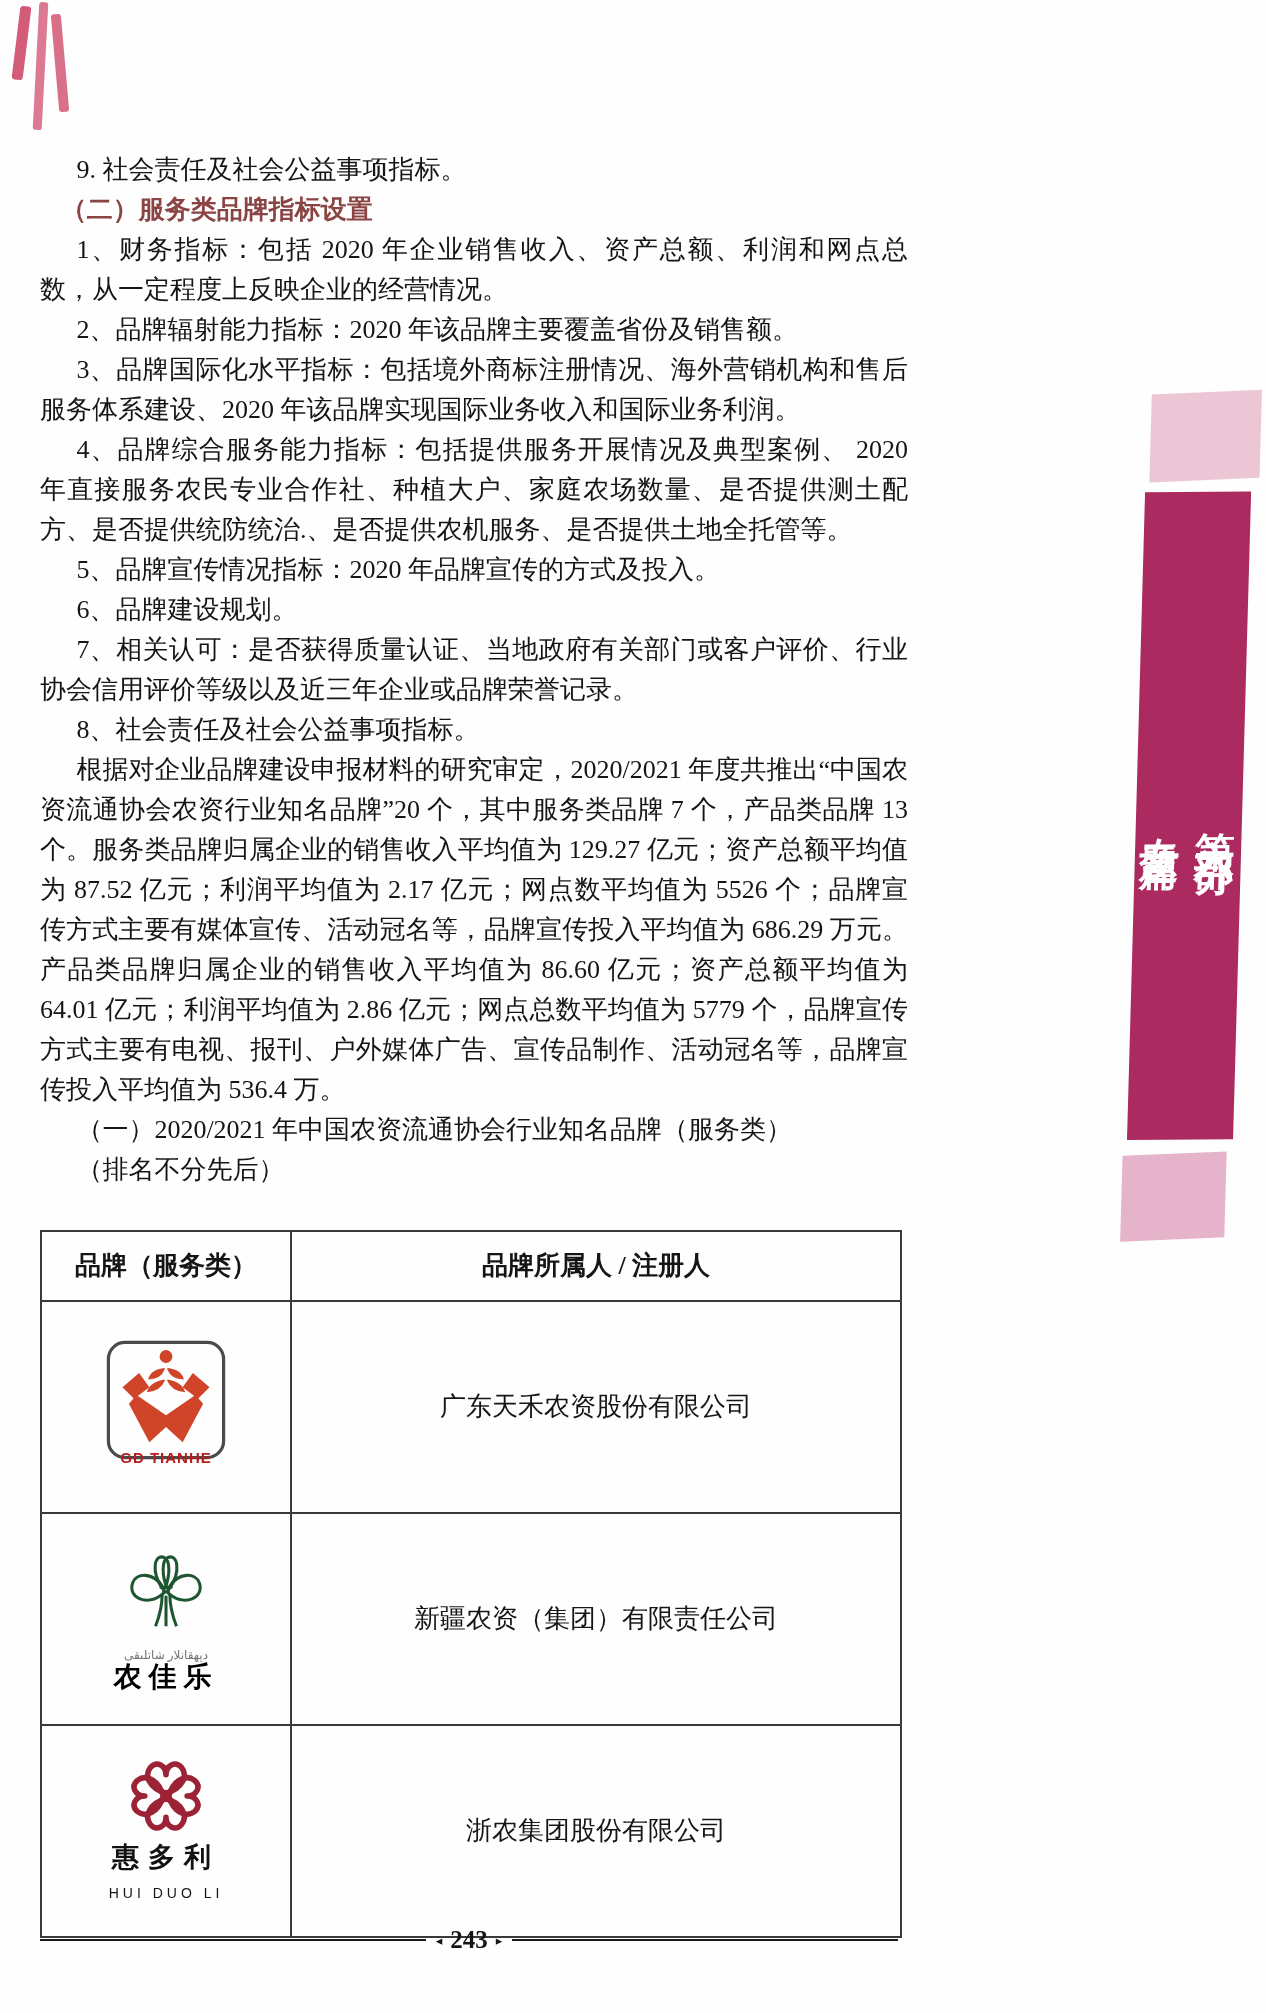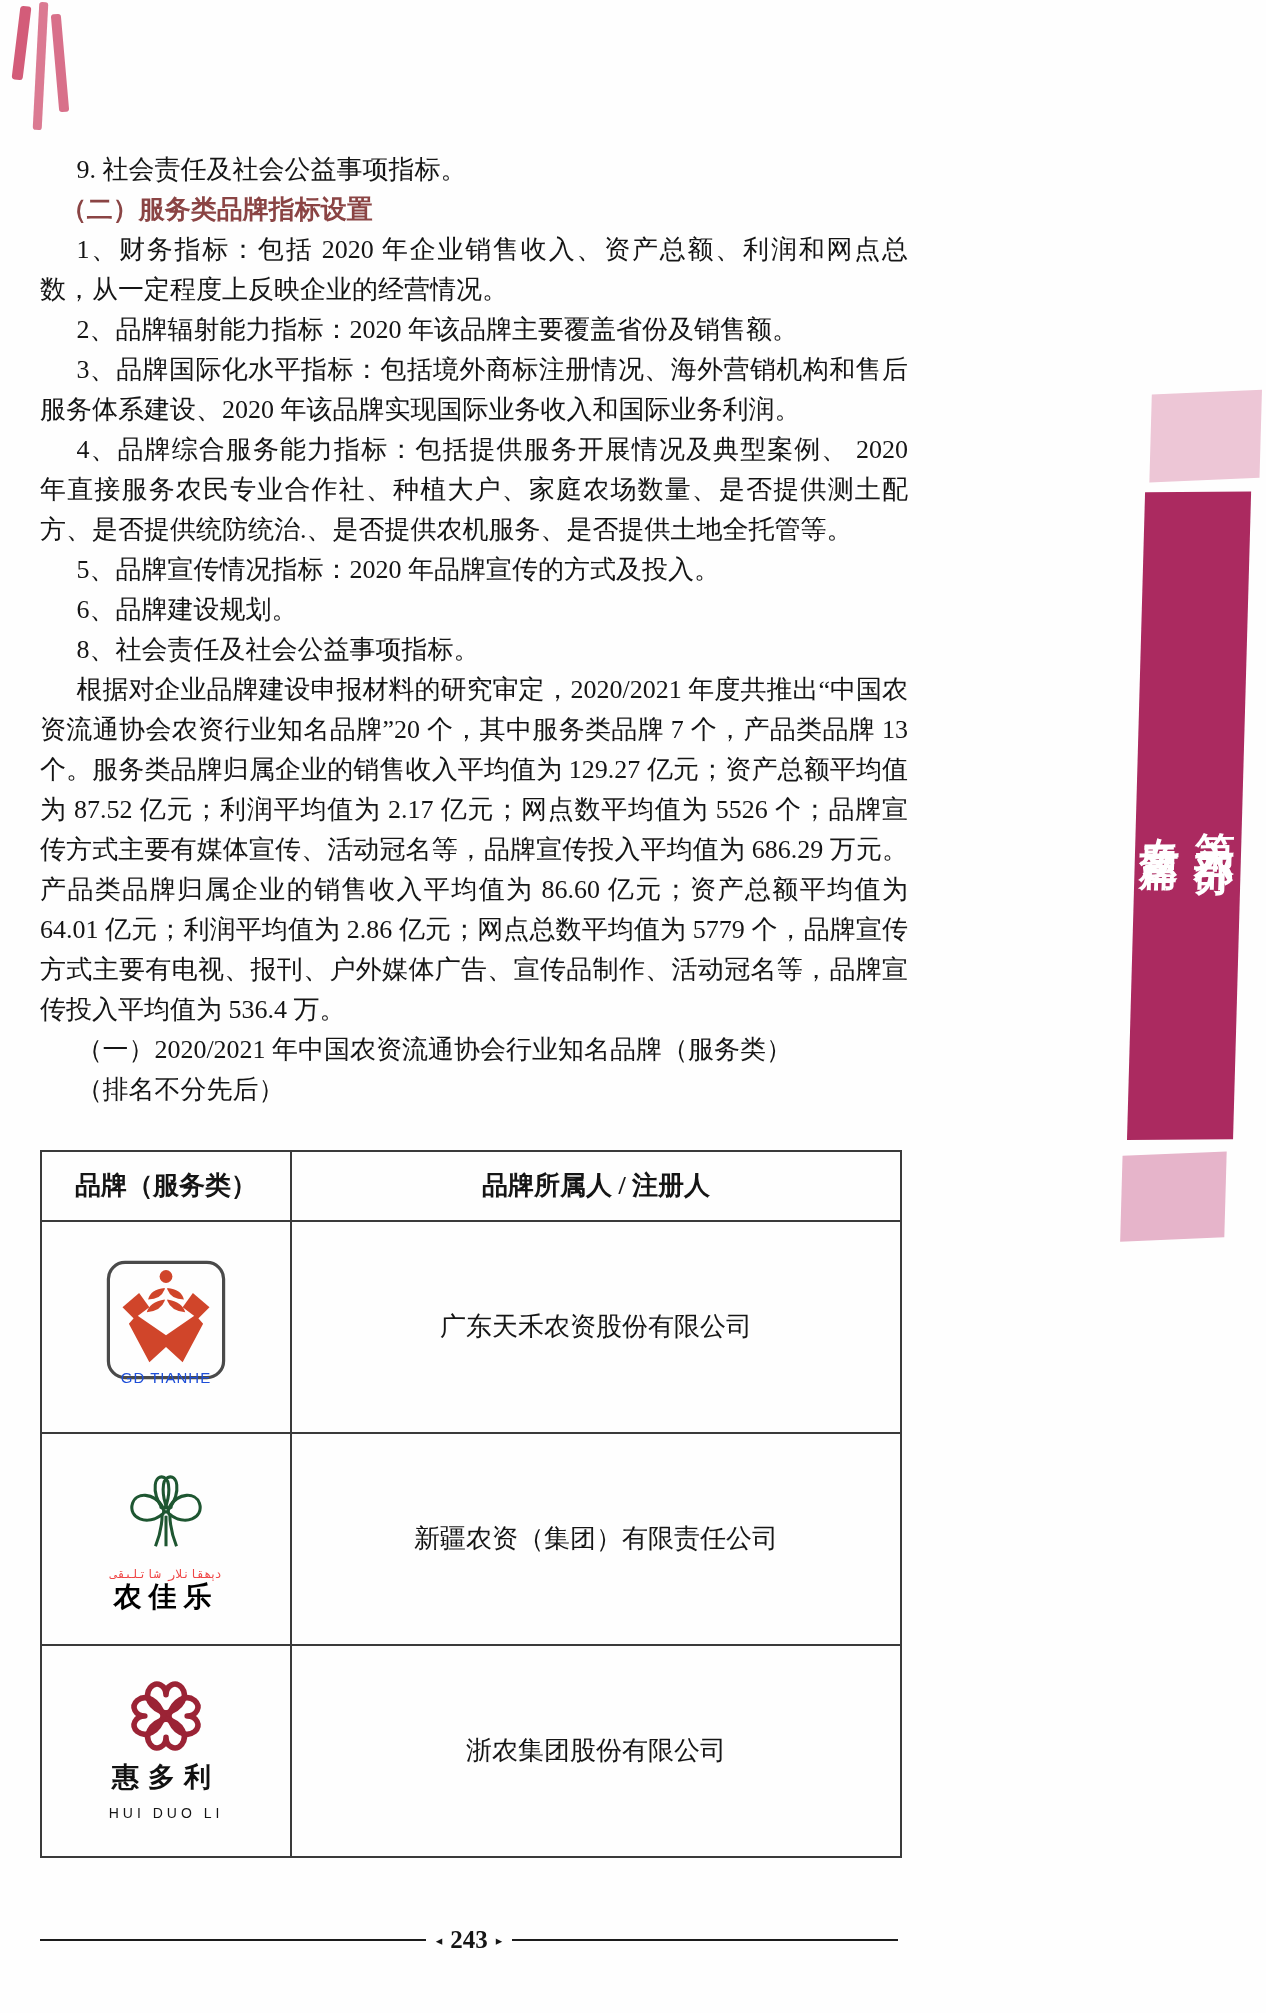--- a/index.html
+++ b/index.html
@@ -31,22 +31,22 @@
   .brand-table th, .brand-table td {
     border:2px solid #3a3a3a; text-align:center; vertical-align:middle;
     font-size:26px;
   }
   .brand-table th { height:70px; font-weight:700; }
   .brand-table td { height:212px; }
   .col-brand { width:250px; }
 
   .logo-box { display:flex; flex-direction:column; align-items:center; justify-content:center; }
   .logo-latin { font-family:"Liberation Sans","DejaVu Sans",sans-serif; }
-  .gd-caption { color:#1d4ed8; font-weight:400; font-size:15px; letter-spacing:1px; margin-top:-26px; }
-  .njl-uyghur { font-size:12px; color:#ef4444; line-height:14px; margin-top:16px; font-family:Liberation Mono, monospace; }
+  .gd-caption { color:#b91c1c; font-weight:700; font-size:15px; letter-spacing:1px; margin-top:-26px; }
+  .njl-uyghur { font-size:12px; color:#737373; line-height:14px; margin-top:16px; font-family:Liberation Serif, serif; }
   .njl-caption { font-weight:700; font-size:28px; letter-spacing:7px; color:#000000; line-height:30px;text-align:right; }
   .hdl-caption { font-weight:700; font-size:27px; letter-spacing:9px; color:#111; line-height:30px; }
   .hdl-sub { font-size:14px; letter-spacing:4px; font-weight:400; margin-top:1px; }
 
   
   .tab-wrap { position:absolute; left:1130px; top:392px; width:130px; height:852px; transform:rotate(1.6deg); }
   .tab-top {
     position:absolute; left:10px; top:0; width:110px; height:88px;
     background:#edc6d6; transform:skewY(-4deg);
   }
@@ -89,20 +89,21 @@
 
   <div class="content">
     <p>9. 社会责任及社会公益事项指标。</p>
     <p class="h-maroon">（二）服务类品牌指标设置</p>
     <p>1、财务指标：包括 2020 年企业销售收入、资产总额、利润和网点总数，从一定程度上反映企业的经营情况。</p>
     <p>2、品牌辐射能力指标：2020 年该品牌主要覆盖省份及销售额。</p>
     <p>3、品牌国际化水平指标：包括境外商标注册情况、海外营销机构和售后服务体系建设、2020 年该品牌实现国际业务收入和国际业务利润。</p>
     <p>4、品牌综合服务能力指标：包括提供服务开展情况及典型案例、 2020 年直接服务农民专业合作社、种植大户、家庭农场数量、是否提供测土配方、是否提供统防统治.、是否提供农机服务、是否提供土地全托管等。</p>
     <p>5、品牌宣传情况指标：2020 年品牌宣传的方式及投入。</p>
     <p>6、品牌建设规划。</p>
+    <p>7、相关认可：是否获得质量认证、当地政府有关部门或客户评价、行业协会信用评价等级以及近三年企业或品牌荣誉记录。</p>
     <p>8、社会责任及社会公益事项指标。</p>
     <p>根据对企业品牌建设申报材料的研究审定，2020/2021 年度共推出“中国农资流通协会农资行业知名品牌”20 个，其中服务类品牌 7 个，产品类品牌 13 个。服务类品牌归属企业的销售收入平均值为 129.27 亿元；资产总额平均值为 87.52 亿元；利润平均值为 2.17 亿元；网点数平均值为 5526 个；品牌宣传方式主要有媒体宣传、活动冠名等，品牌宣传投入平均值为 686.29 万元。产品类品牌归属企业的销售收入平均值为 86.60 亿元；资产总额平均值为 64.01 亿元；利润平均值为 2.86 亿元；网点总数平均值为 5779 个，品牌宣传方式主要有电视、报刊、户外媒体广告、宣传品制作、活动冠名等，品牌宣传投入平均值为 536.4 万。</p>
     <p>（一）2020/2021 年中国农资流通协会行业知名品牌（服务类）</p>
     <p>（排名不分先后）</p>
 
     <table class="brand-table">
       <colgroup>
           <col class="col-brand">
           <col>
         </colgroup>

